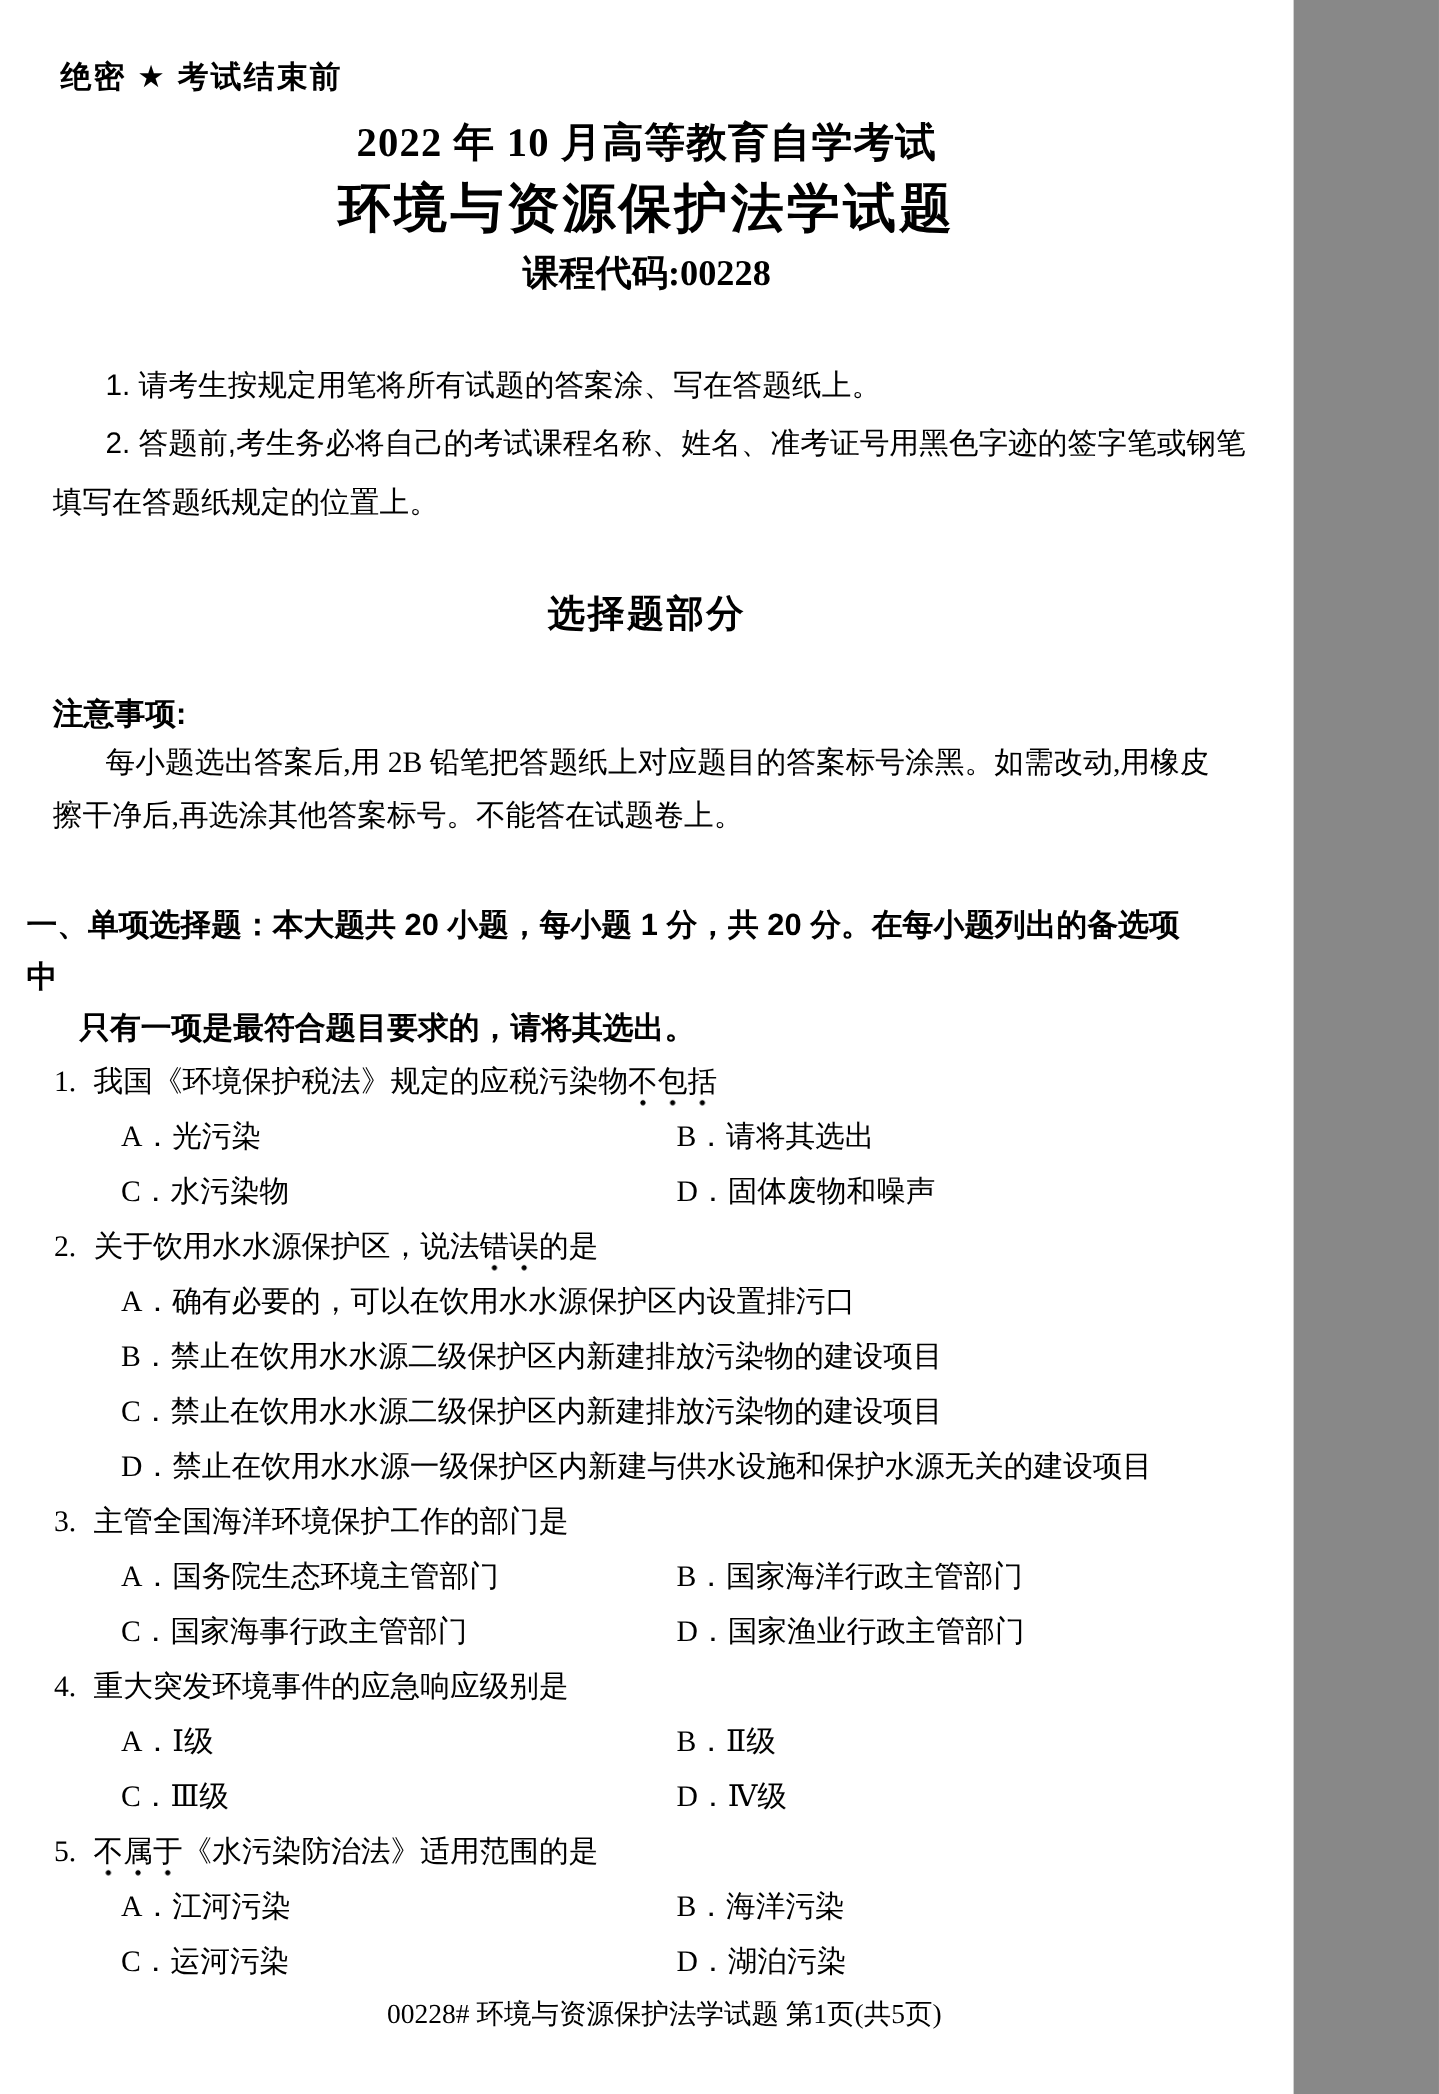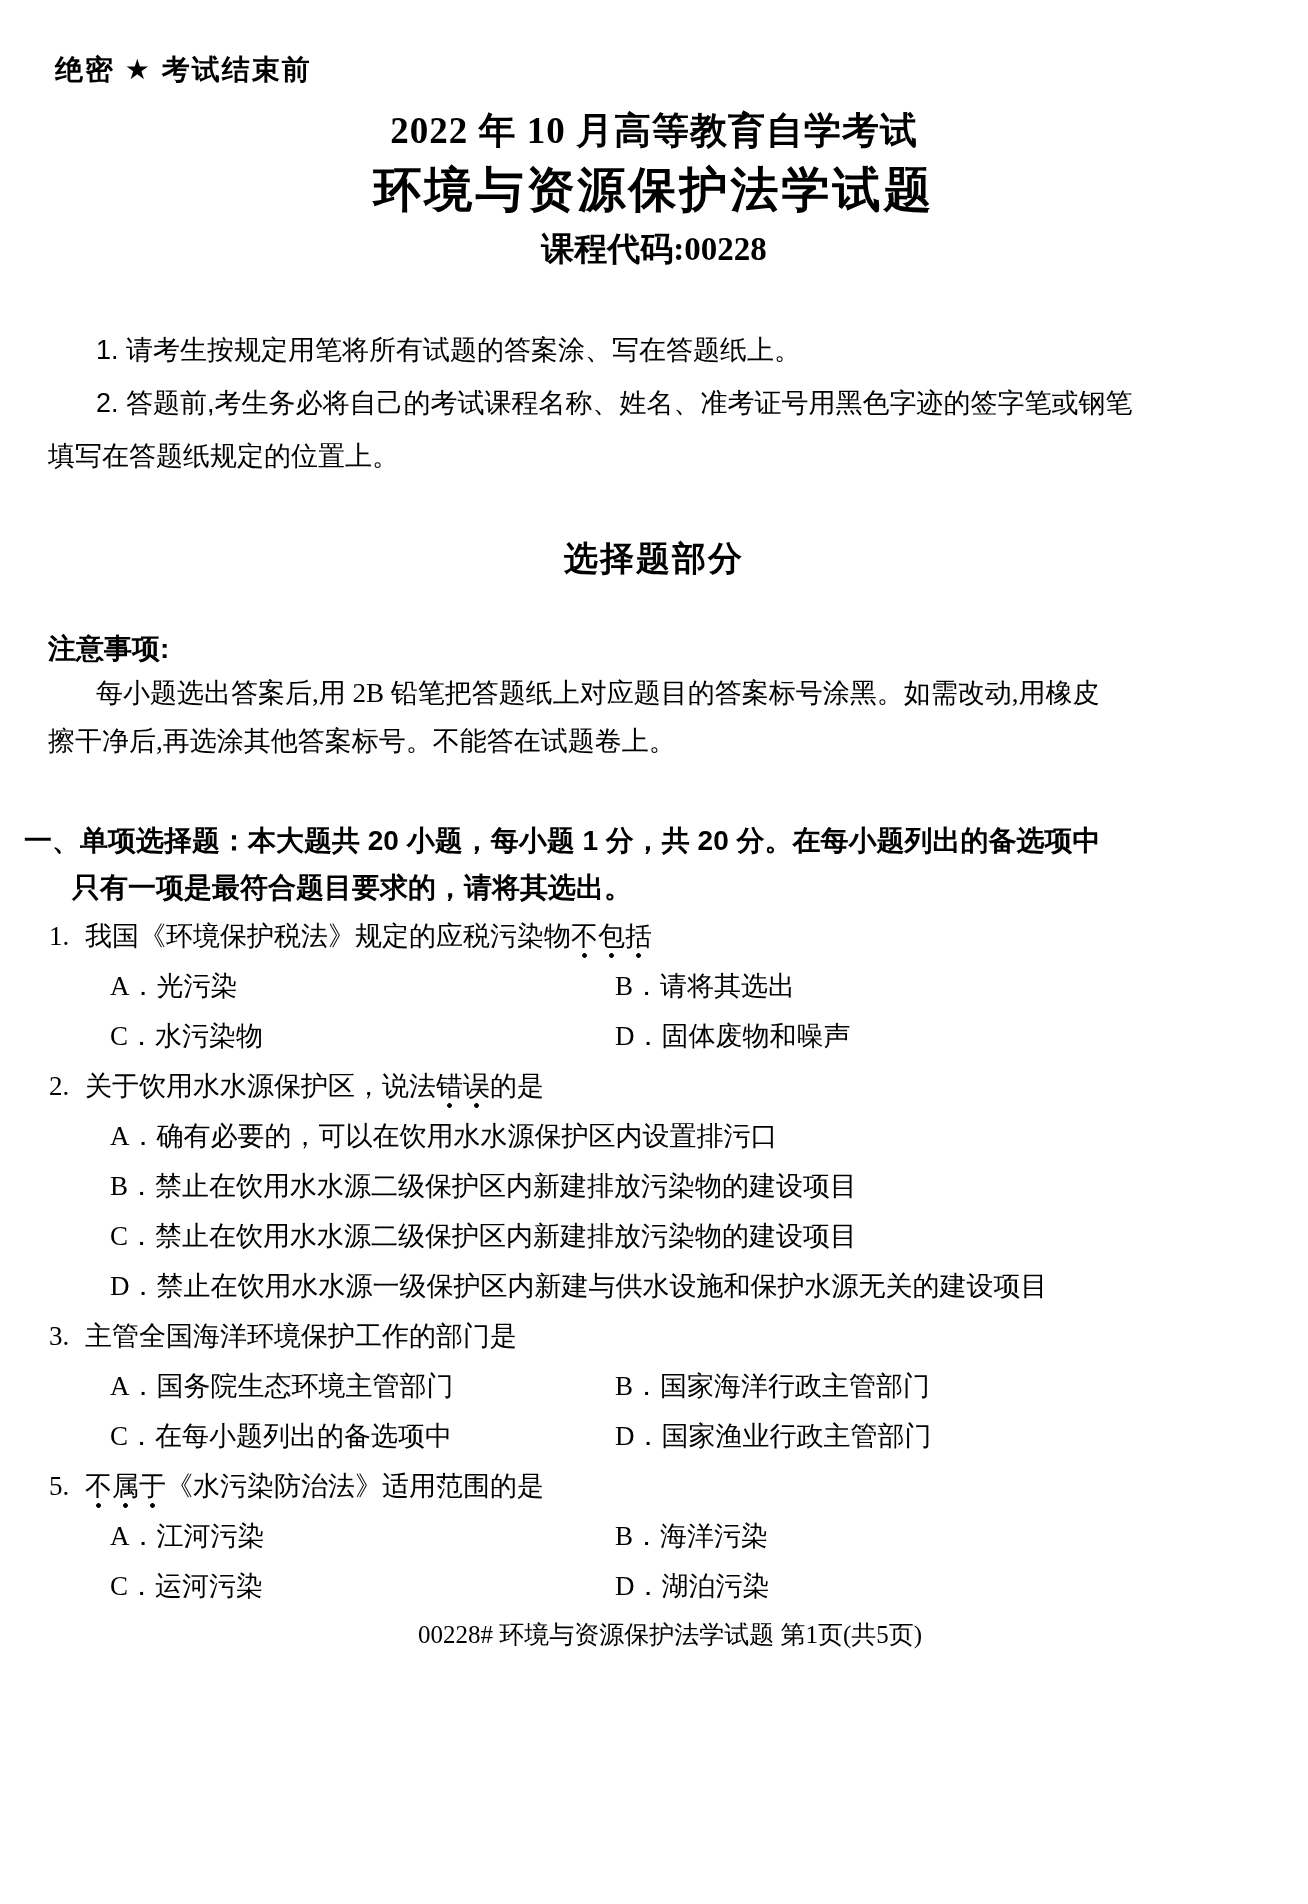--- a/index.html
+++ b/index.html
@@ -1,17 +1,17 @@
 <!DOCTYPE html>
 <html lang="zh"><head>
 <meta charset="utf-8">
 <style>
   html,body{margin:0;padding:0;background:#888;}
   .doc{
-    width:1308px;height:1904px;background:#ffffff;color:#000;
+    width:1176px;height:1904px;background:#ffffff;color:#000;
     position:relative;overflow:hidden;box-sizing:border-box;
     padding-top:52px;
     font-family:"Liberation Serif","DejaVu Serif",serif;
     font-size:27px;
   }
   .security{margin-left:55px;font-family:"Liberation Sans","DejaVu Sans",sans-serif;
     font-weight:bold;font-size:28px;line-height:36px;letter-spacing:2px;}
   .session{margin-top:16px;text-align:center;font-weight:bold;font-size:37px;line-height:54px;letter-spacing:1px;}
   .exam-title{text-align:center;font-family:"Liberation Sans","DejaVu Sans",sans-serif;
     font-weight:900;font-size:48px;line-height:64px;letter-spacing:3px;}
@@ -102,25 +102,36 @@
       </div>
     </div>
 
     <div>
       <div class="q-line">
         <span class="q-num">3.</span><span>主管全国海洋环境保护工作的部门是</span><span class="emph"></span><span></span>
       </div>
       <div class="options-grid">
         <div class="option">A．国务院生态环境主管部门</div>
         <div class="option">B．国家海洋行政主管部门</div>
-        <div class="option">C．在每小题列出的备选项中</div>
+        <div class="option">C．国家海事行政主管部门</div>
         <div class="option">D．国家渔业行政主管部门</div>
       </div>
     </div>
 
+    <div>
+      <div class="q-line">
+        <span class="q-num">4.</span><span>重大突发环境事件的应急响应级别是</span><span class="emph"></span><span></span>
+      </div>
+      <div class="options-grid">
+        <div class="option">A．Ⅰ级</div>
+        <div class="option">B．Ⅱ级</div>
+        <div class="option">C．Ⅲ级</div>
+        <div class="option">D．Ⅳ级</div>
+      </div>
+    </div>
 
     <div>
       <div class="q-line">
         <span class="q-num">5.</span><span></span><span class="emph">不属于</span><span>《水污染防治法》适用范围的是</span>
       </div>
       <div class="options-grid">
         <div class="option">A．江河污染</div>
         <div class="option">B．海洋污染</div>
         <div class="option">C．运河污染</div>
         <div class="option">D．湖泊污染</div>

